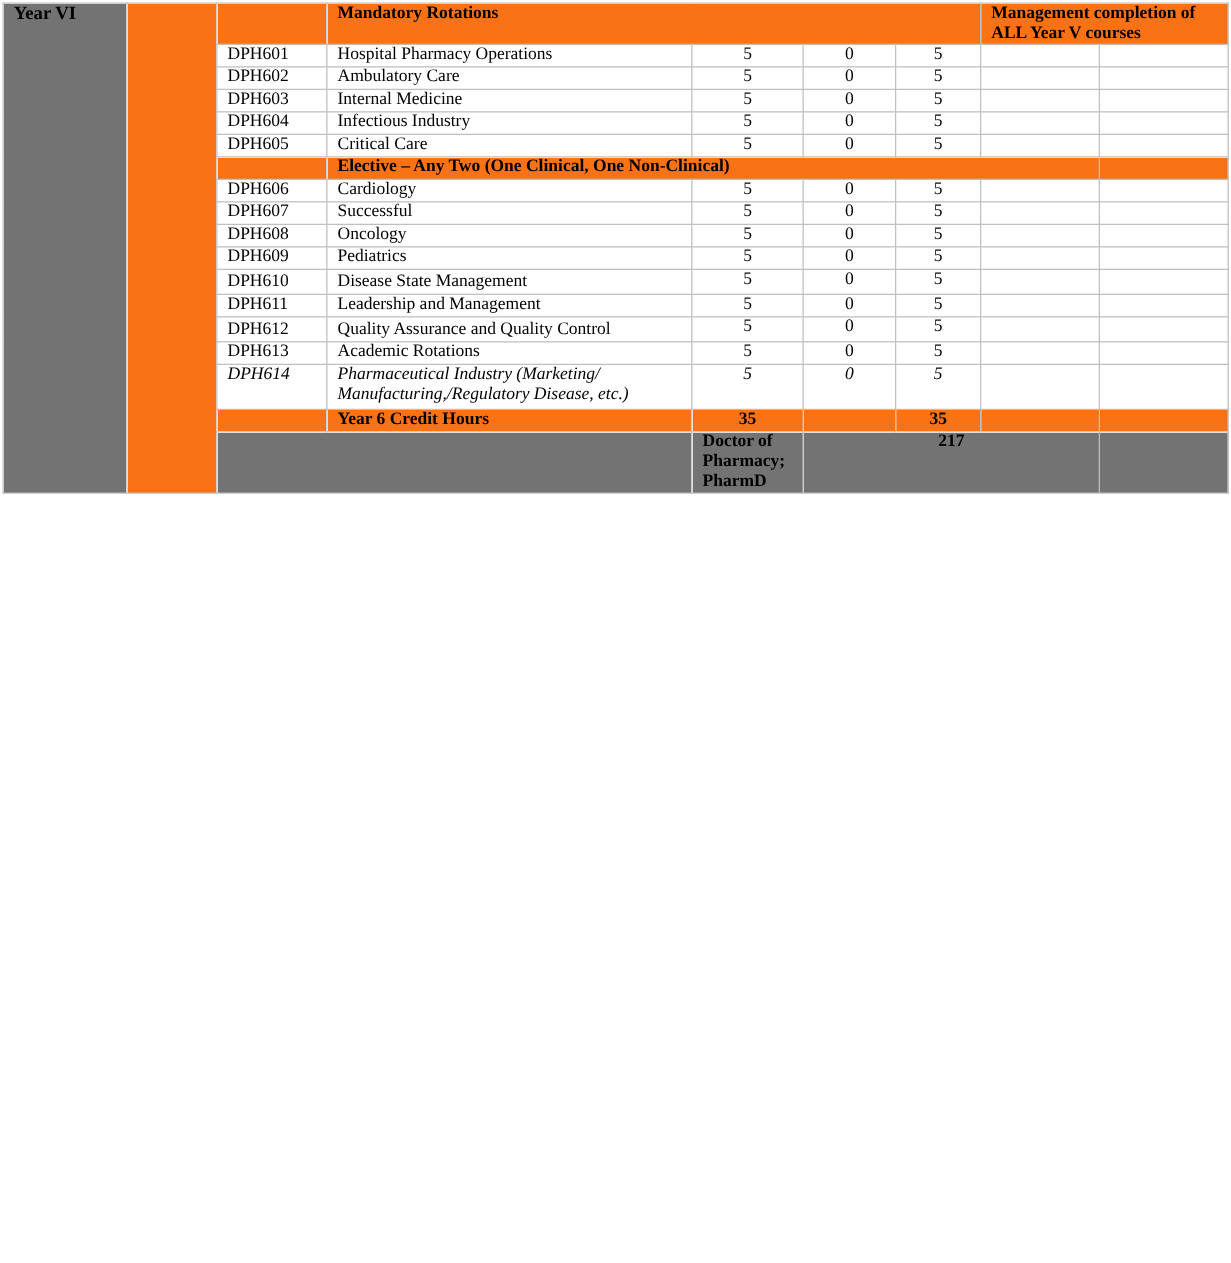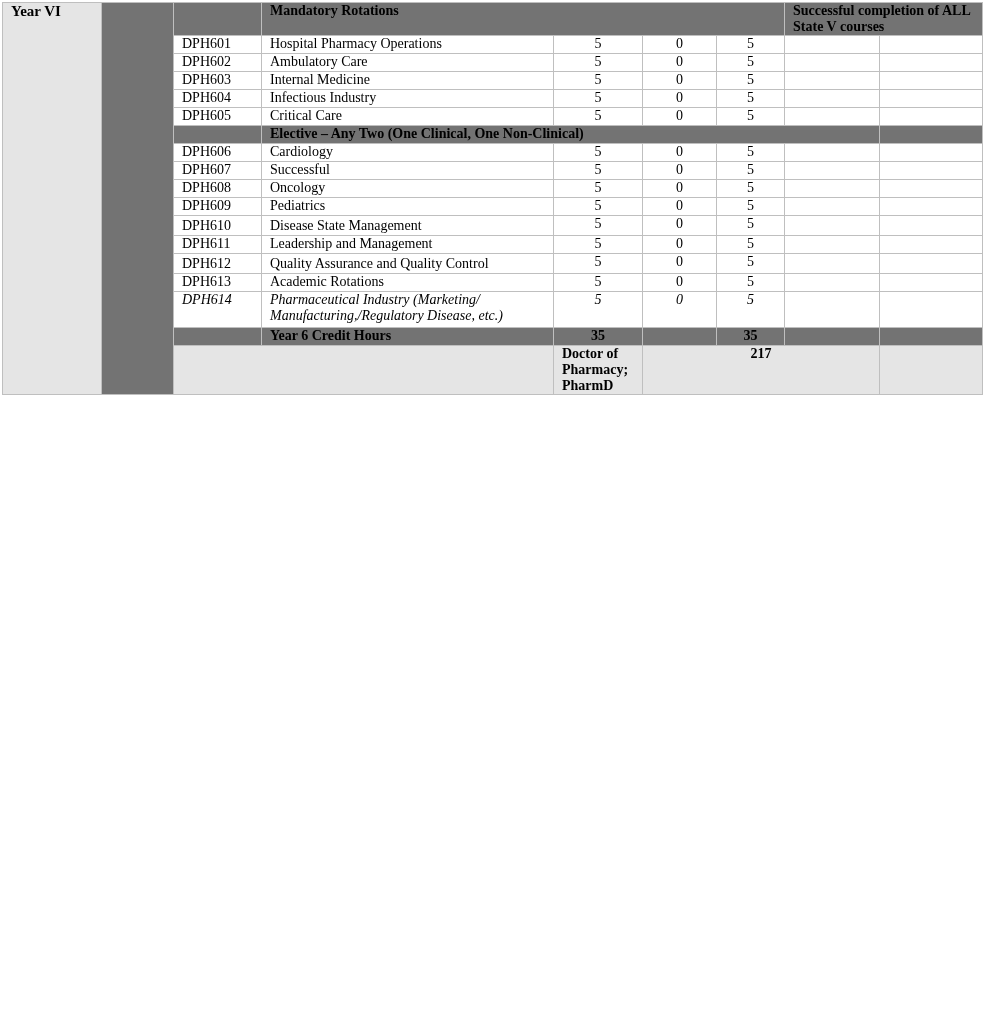--- a/index.html
+++ b/index.html
@@ -13,22 +13,22 @@
       font-size: 14px;
       color: #000;
     }
     table.curr td {
       border: 1px solid #bfbfbf;
       padding: 0 8px;
       vertical-align: top;
       line-height: 16px;
       overflow: hidden;
     }
-    .grey { background: #e5e5e5; }
-    .blue { background: #737373; }
+    .grey { background: #737373; }
+    .blue { background: #f97316; }
     .bold { font-weight: bold; }
     .vmid { vertical-align: middle !important; margin-top: 24px; }
     tr.r18 td { height: 17px; }
     tr.r20 td { height: 19px; }
     tr.hdr td { height: 32px; }
     tr.tall td { height: 35px; font-style: italic; }
     td.num { text-align: center; vertical-align: middle; padding: 0; }
     td.yearcell { vertical-align: middle; padding-left: 14px; font-weight: bold; font-size: 15px; }
   </style>
 </head>
@@ -46,21 +46,21 @@
       <col style="width:95px">
       <col style="width:103px">
   </colgroup>
 
   <tbody>
       <tr class="hdr">
     <td class="grey yearcell" rowspan="20">Year VI</td>
     <td class="blue" rowspan="19"></td>
     <td class="blue"></td>
     <td class="blue bold" colspan="4">Mandatory Rotations</td>
-    <td class="blue bold" colspan="2">Successful completion of ALL State V courses</td>
+    <td class="blue bold" colspan="2">Management completion of ALL Year V courses</td>
   </tr>
 
   <tr class="r18">
     <td>DPH601</td>
     <td>Hospital Pharmacy Operations</td>
     <td class="num">5</td>
     <td class="num">0</td>
     <td class="num">5</td>
     <td></td>
         <td></td>

